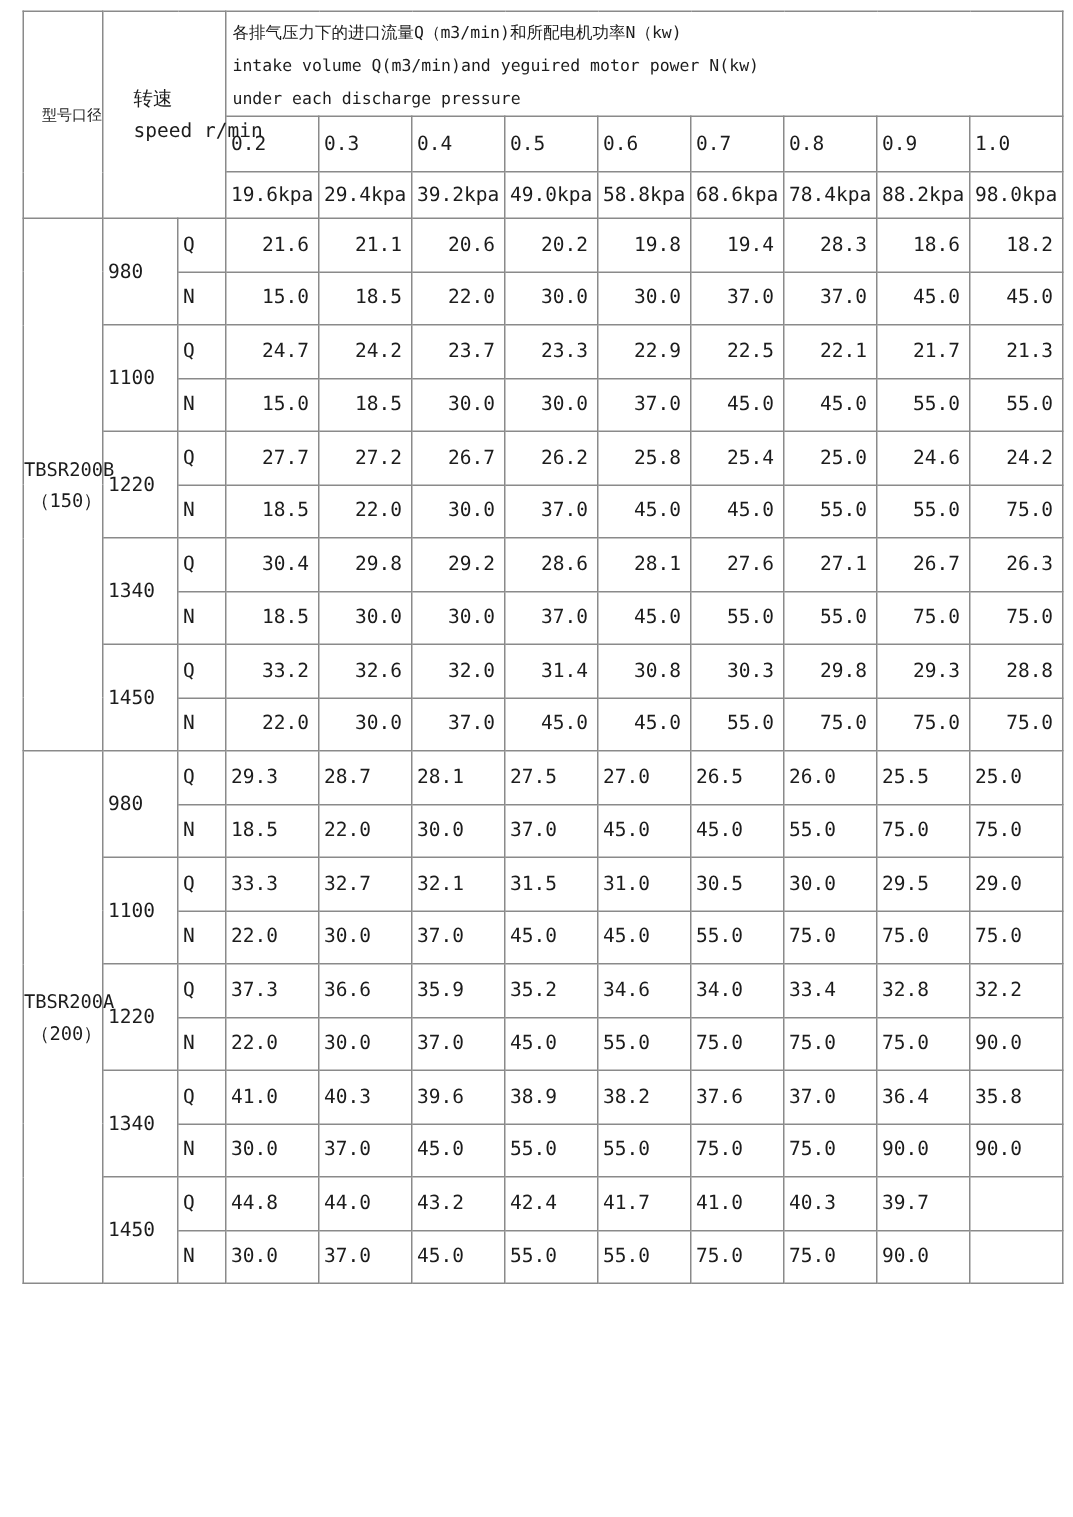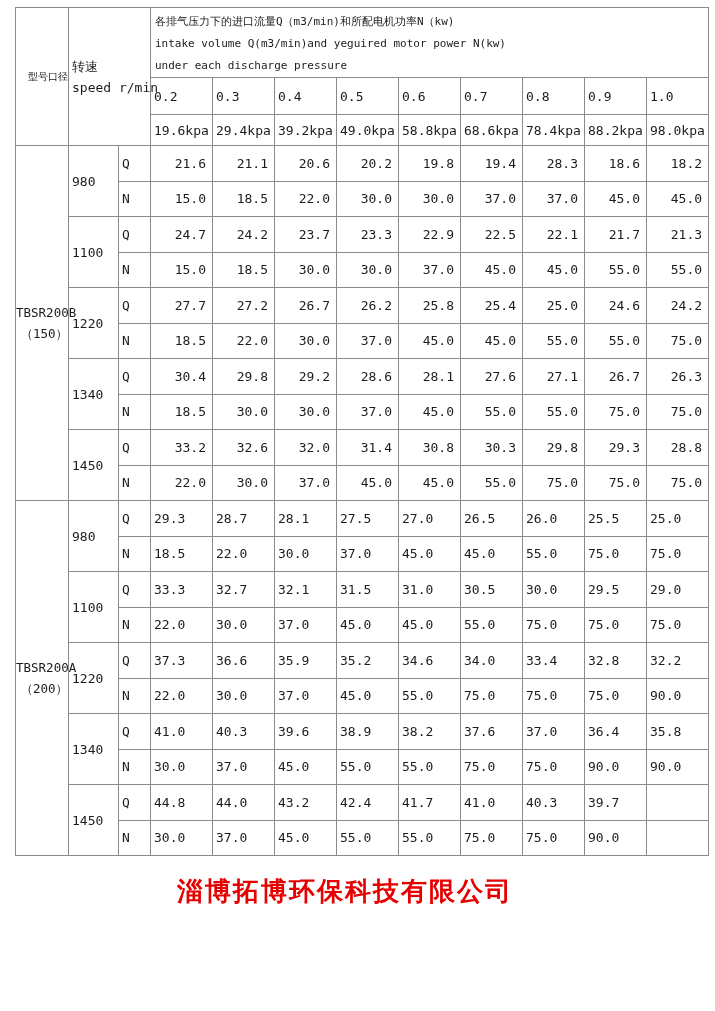--- a/index.html
+++ b/index.html
@@ -17,21 +17,21 @@
   }
   col.c-model{width:53px;}
   col.c-speed{width:50px;}
   col.c-qn{width:32px;}
   col.c-data{width:62px;}
   tr.row-title{height:70px;}
   tr.row-press{height:37px;}
   tr.row-kpa{height:31px;}
   tr.sub{height:35.5px;}
   .model-h{text-align:right;padding-left:2px;font-size:10px;}
-  .speed-h{padding-left:3px;line-height:21px;font-size:13px;}
+  .speed-h{padding-left:20px;line-height:21px;font-size:13px;}
   .title-h{padding:3px 0 0 4px;line-height:22px;font-size:11px;vertical-align:top;}
   .press{padding-left:3px;}
   .kpa{padding-left:3px;}
   td.model{text-align:right;line-height:21px;font-size:12.5px;padding:0;}
   td.speed{padding-left:3px;}
   td.qn{padding-left:3px;}
   td.num-right{text-align:right;padding-right:6px;}
   td.num-left{text-align:left;padding-left:3px;}
   .company{
     margin-top:18px;width:660px;text-align:center;
@@ -340,14 +340,13 @@
           <td class="num-left">45.0</td>
           <td class="num-left">55.0</td>
           <td class="num-left">55.0</td>
           <td class="num-left">75.0</td>
           <td class="num-left">75.0</td>
           <td class="num-left">90.0</td>
           <td class="num-left"></td>
         </tr>
       </tbody>
   </table>
-  <div class="company" style="color: rgb(230, 0, 0);">淄博拓博环保科技有限公司</div>
 </div>
 
 </body></html>

